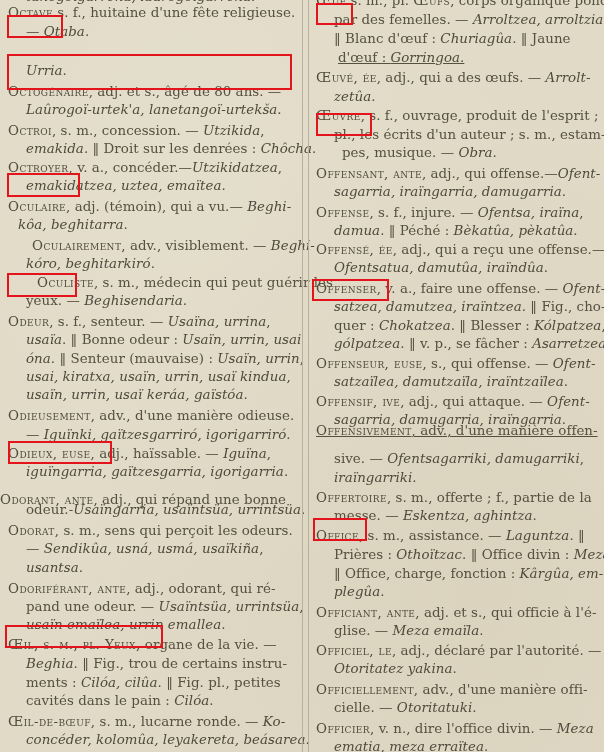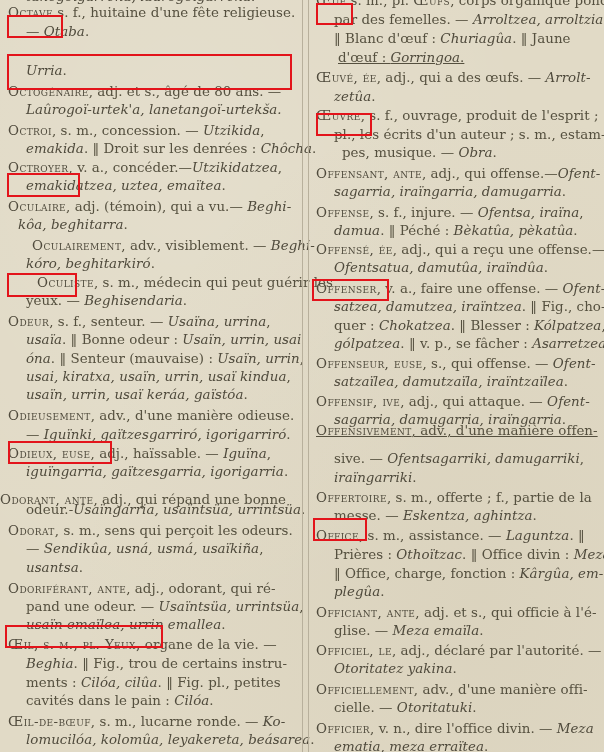--- a/index.html
+++ b/index.html
@@ -105,21 +105,21 @@
       <div class="entry" style="top: 540px; left: 26px;"><span>— </span><span class="it">Sendikûa, usná, usmá, usaïkiña</span><span>,</span></div>
       <div class="entry" style="top: 559px; left: 26px;"><span class="it">usantsa</span><span>.</span></div>
       <div class="entry" style="top: 580px; left: 8px;"><span class="hw">Odoriférant, ante</span><span>, adj., odorant, qui ré-</span></div>
       <div class="entry" style="top: 598px; left: 26px;"><span>pand une odeur. — </span><span class="it">Usaïntsüa, urrintsüa</span><span>,</span></div>
       <div class="entry" style="top: 616px; left: 26px;"><span class="it">usaïn emaïlea, urrin emallea</span><span>.</span></div>
       <div class="entry" style="top: 636px; left: 8px;"><span class="hw">Œil, s. m., pl. Yeux,</span><span> organe de la vie. —</span></div>
       <div class="entry" style="top: 655px; left: 26px;"><span class="it">Beghia</span><span>. ‖ Fig., trou de certains instru-</span></div>
       <div class="entry" style="top: 674px; left: 26px;"><span>ments : </span><span class="it">Cilóa, cilûa</span><span>. ‖ Fig. pl., petites</span></div>
       <div class="entry" style="top: 692px; left: 26px;"><span>cavités dans le pain : </span><span class="it">Cilóa</span><span>.</span></div>
       <div class="entry" style="top: 713px; left: 8px;"><span class="hw">Œil-de-bœuf</span><span>, s. m., lucarne ronde. — </span><span class="it">Ko-</span></div>
-      <div class="entry" style="top: 731px; left: 26px;"><span class="it">lomucilóa, kolomûa, leyakereta, beásarea</span><span>.</span></div>
+      <div class="entry" style="top: 731px; left: 26px;"><span class="it">concéder, kolomûa, leyakereta, beásarea</span><span>.</span></div>
     </div>
   <div class="divider"></div>
   <div class="col col-right" id="col-right">
       <div class="entry" style="top: -8px; left: 6px;"><span class="hw">Œuf</span><span>  s. m., pl. </span><span class="hw">Œufs</span><span>, corps organique pondu</span></div>
       <div class="entry" style="top: 11px; left: 24px;"><span>par des femelles. — </span><span class="it">Arroltzea, arroltzia</span><span>.</span></div>
       <div class="entry" style="top: 30px; left: 24px;"><span>‖ Blanc d'œuf : </span><span class="it">Churiagûa</span><span>. ‖ Jaune</span></div>
       <div class="entry" style="top: 49px; left: 28px; text-decoration: underline;"><span>d'œuf : </span><span class="it">Gorringoa</span><span>.</span></div>
       <div class="entry" style="top: 69px; left: 6px;"><span class="hw">Œuvé, ée</span><span>, adj., qui a des œufs. — </span><span class="it">Arrolt-</span></div>
       <div class="entry" style="top: 88px; left: 24px;"><span class="it">zetûa</span><span>.</span></div>
       <div class="entry" style="top: 107px; left: 6px;"><span class="hw">Œuvre</span><span>, s. f., ouvrage, produit de l'esprit ;</span></div>

